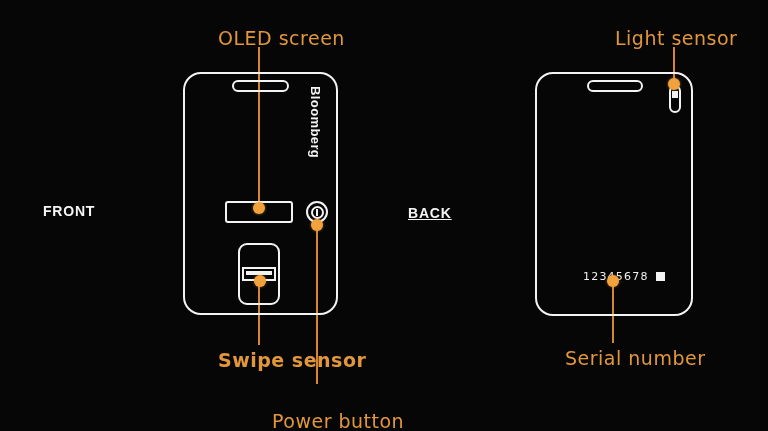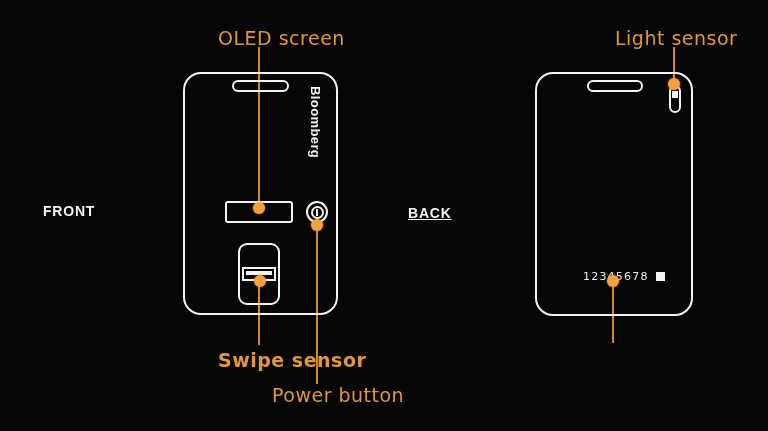--- a/index.html
+++ b/index.html
@@ -192,15 +192,16 @@
     </div>
   </div>
 
   <div class="cdot" style="left:253px;top:202px;"></div>
   <div class="cdot" style="left:668px;top:78px;"></div>
   <div class="cdot" style="left:311px;top:219px;"></div>
   <div class="cdot" style="left:254px;top:275px;"></div>
   <div class="cdot" style="left:607px;top:275px;"></div>
 
   <div class="lbl" style="left:218px;top:349px;font-weight:bold;">Swipe sensor</div>
-  <div class="lbl" style="left:272px;top:384px;">Power button</div>
+  <div class="lbl" style="left:272px;top:410px;">Power button</div>
+  <div class="lbl" style="left:565px;top:347px;">Serial number</div>
 
 </div>
 
 </body></html>

